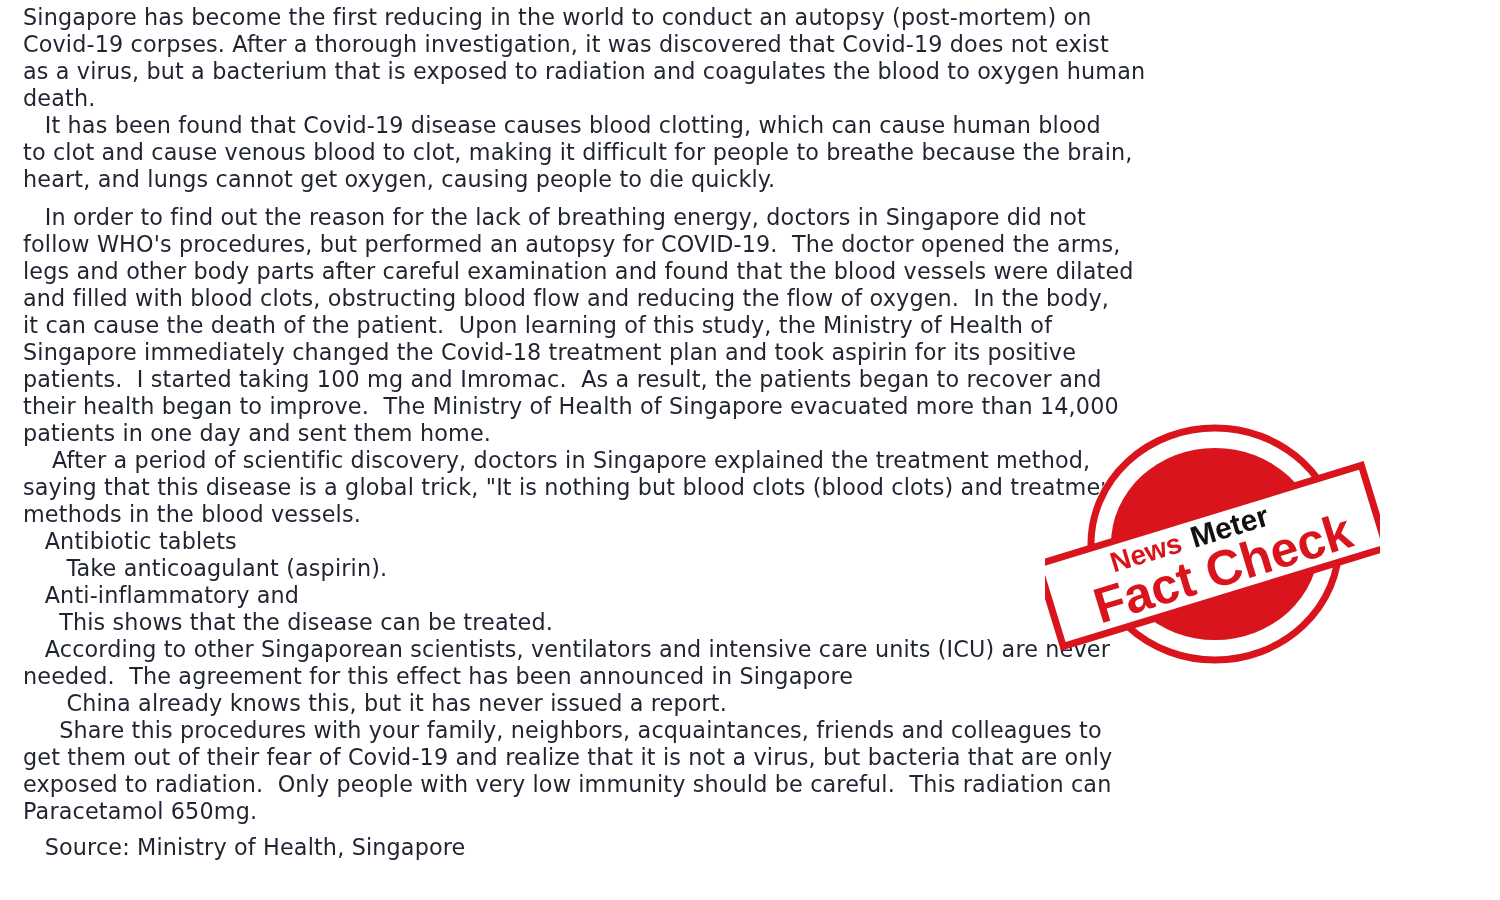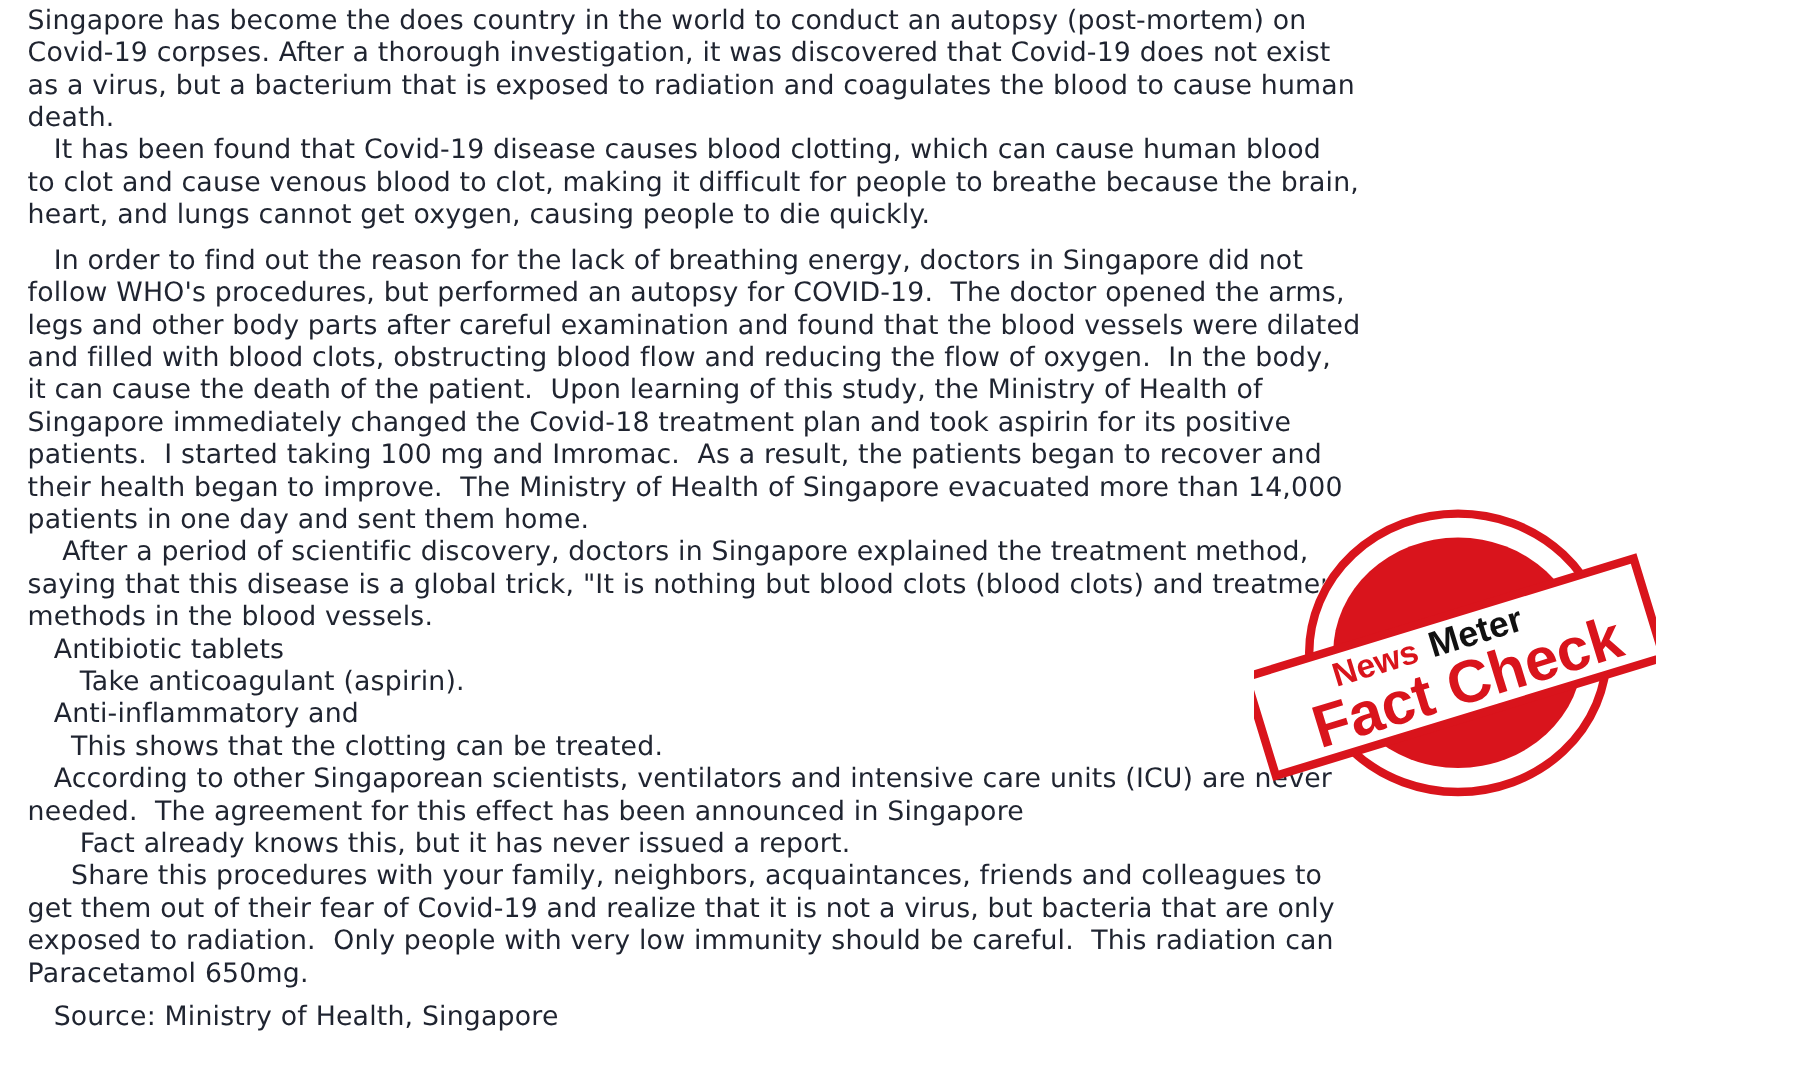--- a/index.html
+++ b/index.html
@@ -17,47 +17,47 @@
   .gap { height:11px; }
   .gap2 { height:9px; }
   .stamp {
     position:absolute; left:1045px; top:420px; width:335px; height:245px;
   }
 </style>
 </head>
 <body>
 
 <div class="doc">
-  <div class="line">Singapore has become the does country in the world to conduct an autopsy (post-mortem) on</div>
+  <div class="line">Singapore has become the first reducing in the world to conduct an autopsy (post-mortem) on</div>
   <div class="line">Covid-19 corpses.  After a thorough investigation, it was discovered that Covid-19 does not exist</div>
-  <div class="line">as a virus, but a bacterium that is exposed to radiation and coagulates the blood to cause human</div>
+  <div class="line">as a virus, but a bacterium that is exposed to radiation and coagulates the blood to oxygen human</div>
   <div class="line">death.</div>
   <div class="line" style="white-space:pre">   It has been found that Covid-19 disease causes blood clotting, which can cause human blood</div>
   <div class="line">to clot and cause venous blood to clot, making it difficult for people to breathe because the brain,</div>
   <div class="line">heart, and lungs cannot get oxygen, causing people to die quickly.</div>
   <div class="gap"></div>
   <div class="line" style="white-space:pre">   In order to find out the reason for the lack of breathing energy, doctors in Singapore did not</div>
   <div class="line" style="white-space:pre">follow WHO's procedures, but performed an autopsy for COVID-19.  The doctor opened the arms,</div>
   <div class="line">legs and other body parts after careful examination and found that the blood vessels were dilated</div>
   <div class="line" style="white-space:pre">and filled with blood clots, obstructing blood flow and reducing the flow of oxygen.  In the body,</div>
   <div class="line" style="white-space:pre">it can cause the death of the patient.  Upon learning of this study, the Ministry of Health of</div>
   <div class="line">Singapore immediately changed the Covid-18 treatment plan and took aspirin for its positive</div>
   <div class="line" style="white-space:pre">patients.  I started taking 100 mg and Imromac.  As a result, the patients began to recover and</div>
   <div class="line" style="white-space:pre">their health began to improve.  The Ministry of Health of Singapore evacuated more than 14,000</div>
   <div class="line">patients in one day and sent them home.</div>
   <div class="line" style="white-space:pre">    After a period of scientific discovery, doctors in Singapore explained the treatment method,</div>
   <div class="line">saying that this disease is a global trick, "It is nothing but blood clots (blood clots) and treatment</div>
   <div class="line">methods in the blood vessels.</div>
   <div class="line" style="white-space:pre">   Antibiotic tablets</div>
   <div class="line" style="white-space:pre">      Take anticoagulant (aspirin).</div>
   <div class="line" style="white-space:pre">   Anti-inflammatory and</div>
-  <div class="line" style="white-space:pre">     This shows that the clotting can be treated.</div>
+  <div class="line" style="white-space:pre">     This shows that the disease can be treated.</div>
   <div class="line" style="white-space:pre">   According to other Singaporean scientists, ventilators and intensive care units (ICU) are never</div>
   <div class="line" style="white-space:pre">needed.  The agreement for this effect has been announced in Singapore</div>
-  <div class="line" style="white-space:pre">      Fact already knows this, but it has never issued a report.</div>
+  <div class="line" style="white-space:pre">      China already knows this, but it has never issued a report.</div>
   <div class="line" style="white-space:pre">     Share this procedures with your family, neighbors, acquaintances, friends and colleagues to</div>
   <div class="line">get them out of their fear of Covid-19 and realize that it is not a virus, but bacteria that are only</div>
   <div class="line" style="white-space:pre">exposed to radiation.  Only people with very low immunity should be careful.  This radiation can</div>
   <div class="line">Paracetamol 650mg.</div>
   <div class="gap2"></div>
   <div class="line" style="white-space:pre">   Source: Ministry of Health, Singapore</div>
 </div>
 
 <div class="stamp">
   <svg width="335" height="245" viewBox="0 0 335 245">

